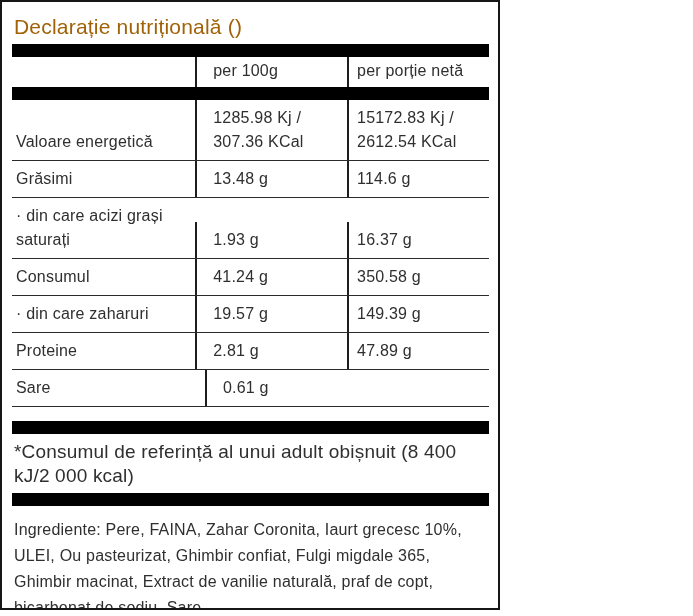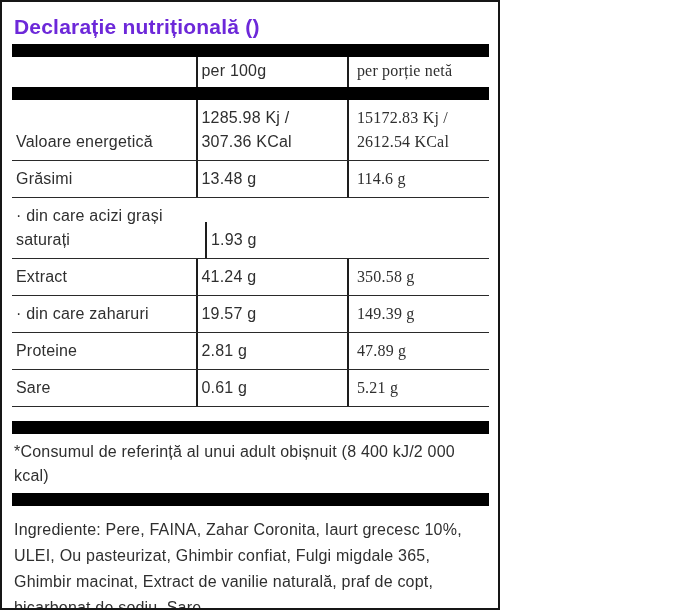--- a/index.html
+++ b/index.html
@@ -13,47 +13,47 @@
   .panel {
     position: absolute; left: 0; top: 0;
     width: 500px; height: 610px;
     border: 2px solid #161616;
     background: #ffffff;
     overflow: hidden;
   }
   .title {
     margin: 13px 12px 5px 12px;
     font-size: 21px;
-    font-weight: 700;
+    font-weight: 400;
     letter-spacing: 0.2px;
-    color: #6d28d9;
+    color: #a16207;
   }
   .bar {
     height: 13px;
     margin-left: 10px;
     width: 477px;
     background: #000000;
   }
   .ntable {
     margin-left: 10px;
     width: 477px;
     font-size: 16px;
     letter-spacing: 0.2px;
   }
   .trow { display: flex; align-items: stretch; }
   .trow .c1 { width: 193px; padding: 6px 6px 6px 4px; line-height: 24px; }
-  .trow .c2 { width: 159px; padding: 6px 6px 6px 4px; line-height: 24px; border-left: 2px solid #1d1d1d; }
-  .trow .c3 { width: 149px; padding: 6px 6px 6px 8px; line-height: 24px; border-left: 2px solid #1d1d1d; font-family: Liberation Serif, serif; }
+  .trow .c2 { width: 159px; padding: 6px 6px 6px 16px; line-height: 24px; border-left: 2px solid #1d1d1d; }
+  .trow .c3 { width: 149px; padding: 6px 6px 6px 8px; line-height: 24px; border-left: 2px solid #1d1d1d; }
   .thead { height: 30px; }
   .thead .c1, .thead .c2, .thead .c3 { padding-top: 3px; padding-bottom: 3px; line-height: 22px; }
   .tbody .trow { border-bottom: 1.5px solid #2a2a2a; align-items: flex-end; }
   .footnote {
     margin: 6px 12px 5px 12px;
     max-width: 478px;
-    font-size: 16px;
+    font-size: 19px;
     line-height: 24px;
     letter-spacing: 0.2px;
   }
   .bar-footnote-top { margin-top: 14px; }
   .ingredients {
     margin: 11px 14px 0 12px;
     max-width: 476px;
     font-size: 16px;
     line-height: 26px;
     letter-spacing: 0.2px;
@@ -84,40 +84,40 @@
         <div class="c3">15172.83 Kj / 2612.54 KCal</div>
       </div>
       <div class="trow">
         <div class="c1">Grăsimi</div>
         <div class="c2">13.48 g</div>
         <div class="c3">114.6 g</div>
       </div>
       <div class="trow">
         <div class="c1">· din care acizi grași saturați</div>
         <div class="c2">1.93 g</div>
+        <div class="c3">16.37 g</div>
       </div>
       <div class="trow">
-        <div class="c1">Extract</div>
+        <div class="c1">Consumul</div>
         <div class="c2">41.24 g</div>
         <div class="c3">350.58 g</div>
       </div>
       <div class="trow">
         <div class="c1">· din care zaharuri</div>
         <div class="c2">19.57 g</div>
         <div class="c3">149.39 g</div>
       </div>
       <div class="trow">
         <div class="c1">Proteine</div>
         <div class="c2">2.81 g</div>
         <div class="c3">47.89 g</div>
       </div>
       <div class="trow">
         <div class="c1">Sare</div>
         <div class="c2">0.61 g</div>
-        <div class="c3">5.21 g</div>
       </div>
     </div>
   </div>
 
   <div class="bar bar-footnote-top"></div>
 
   <p class="footnote">*Consumul de referință al unui adult obișnuit (8 400 kJ/2 000 kcal)</p>
 
   <div class="bar"></div>
 

